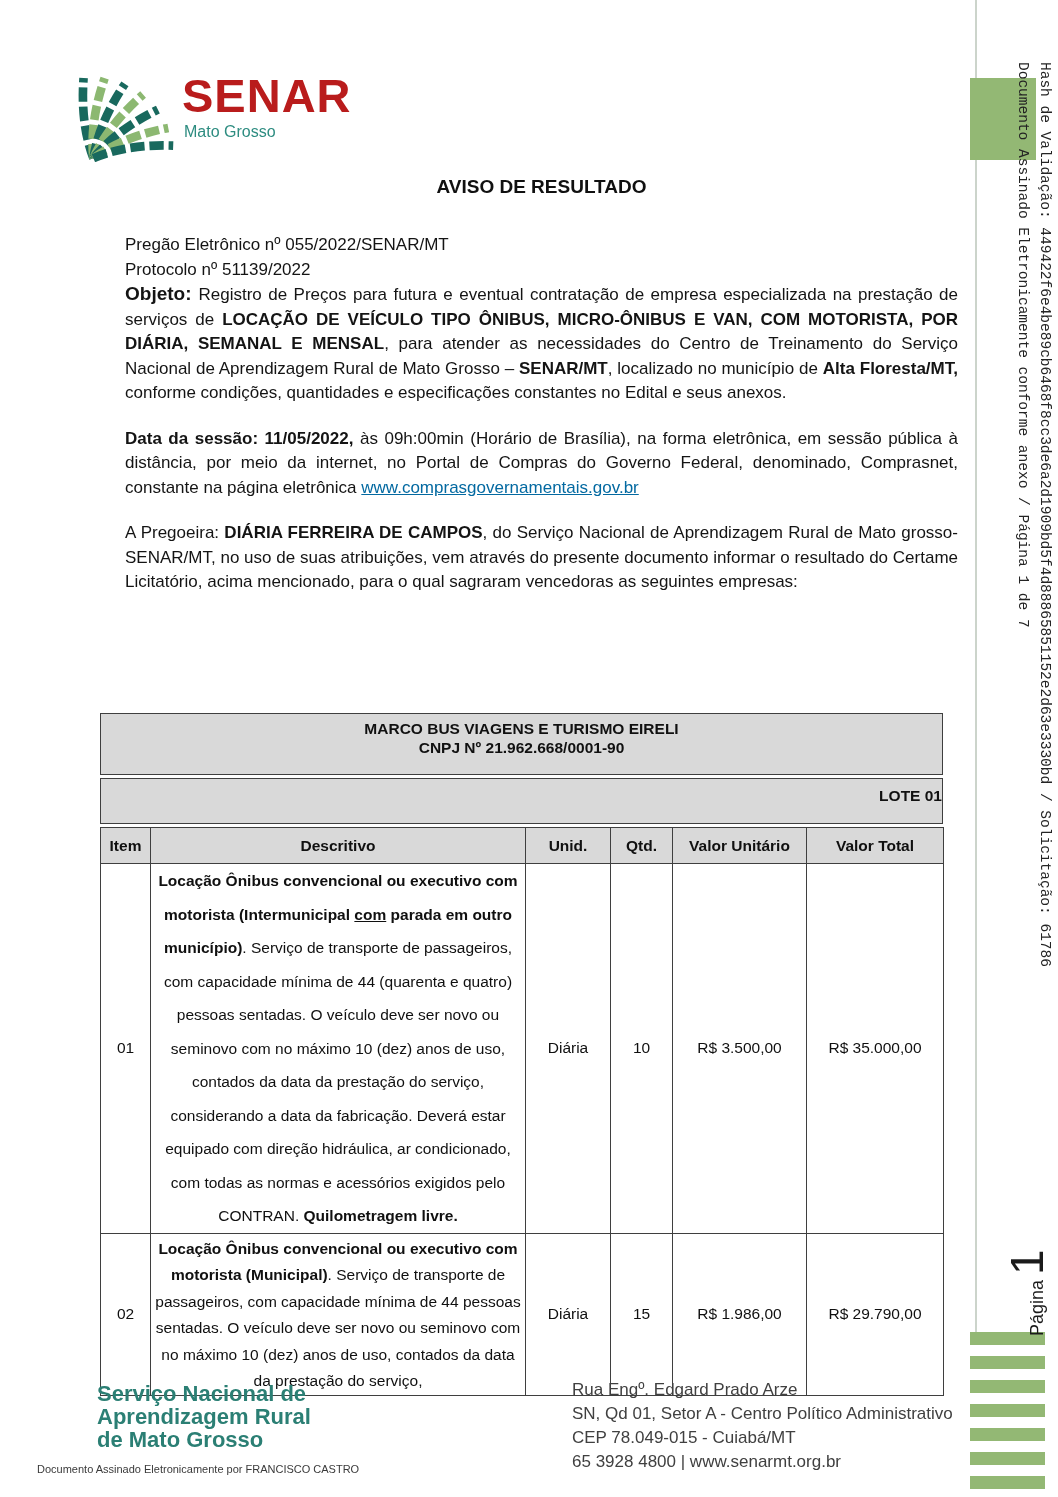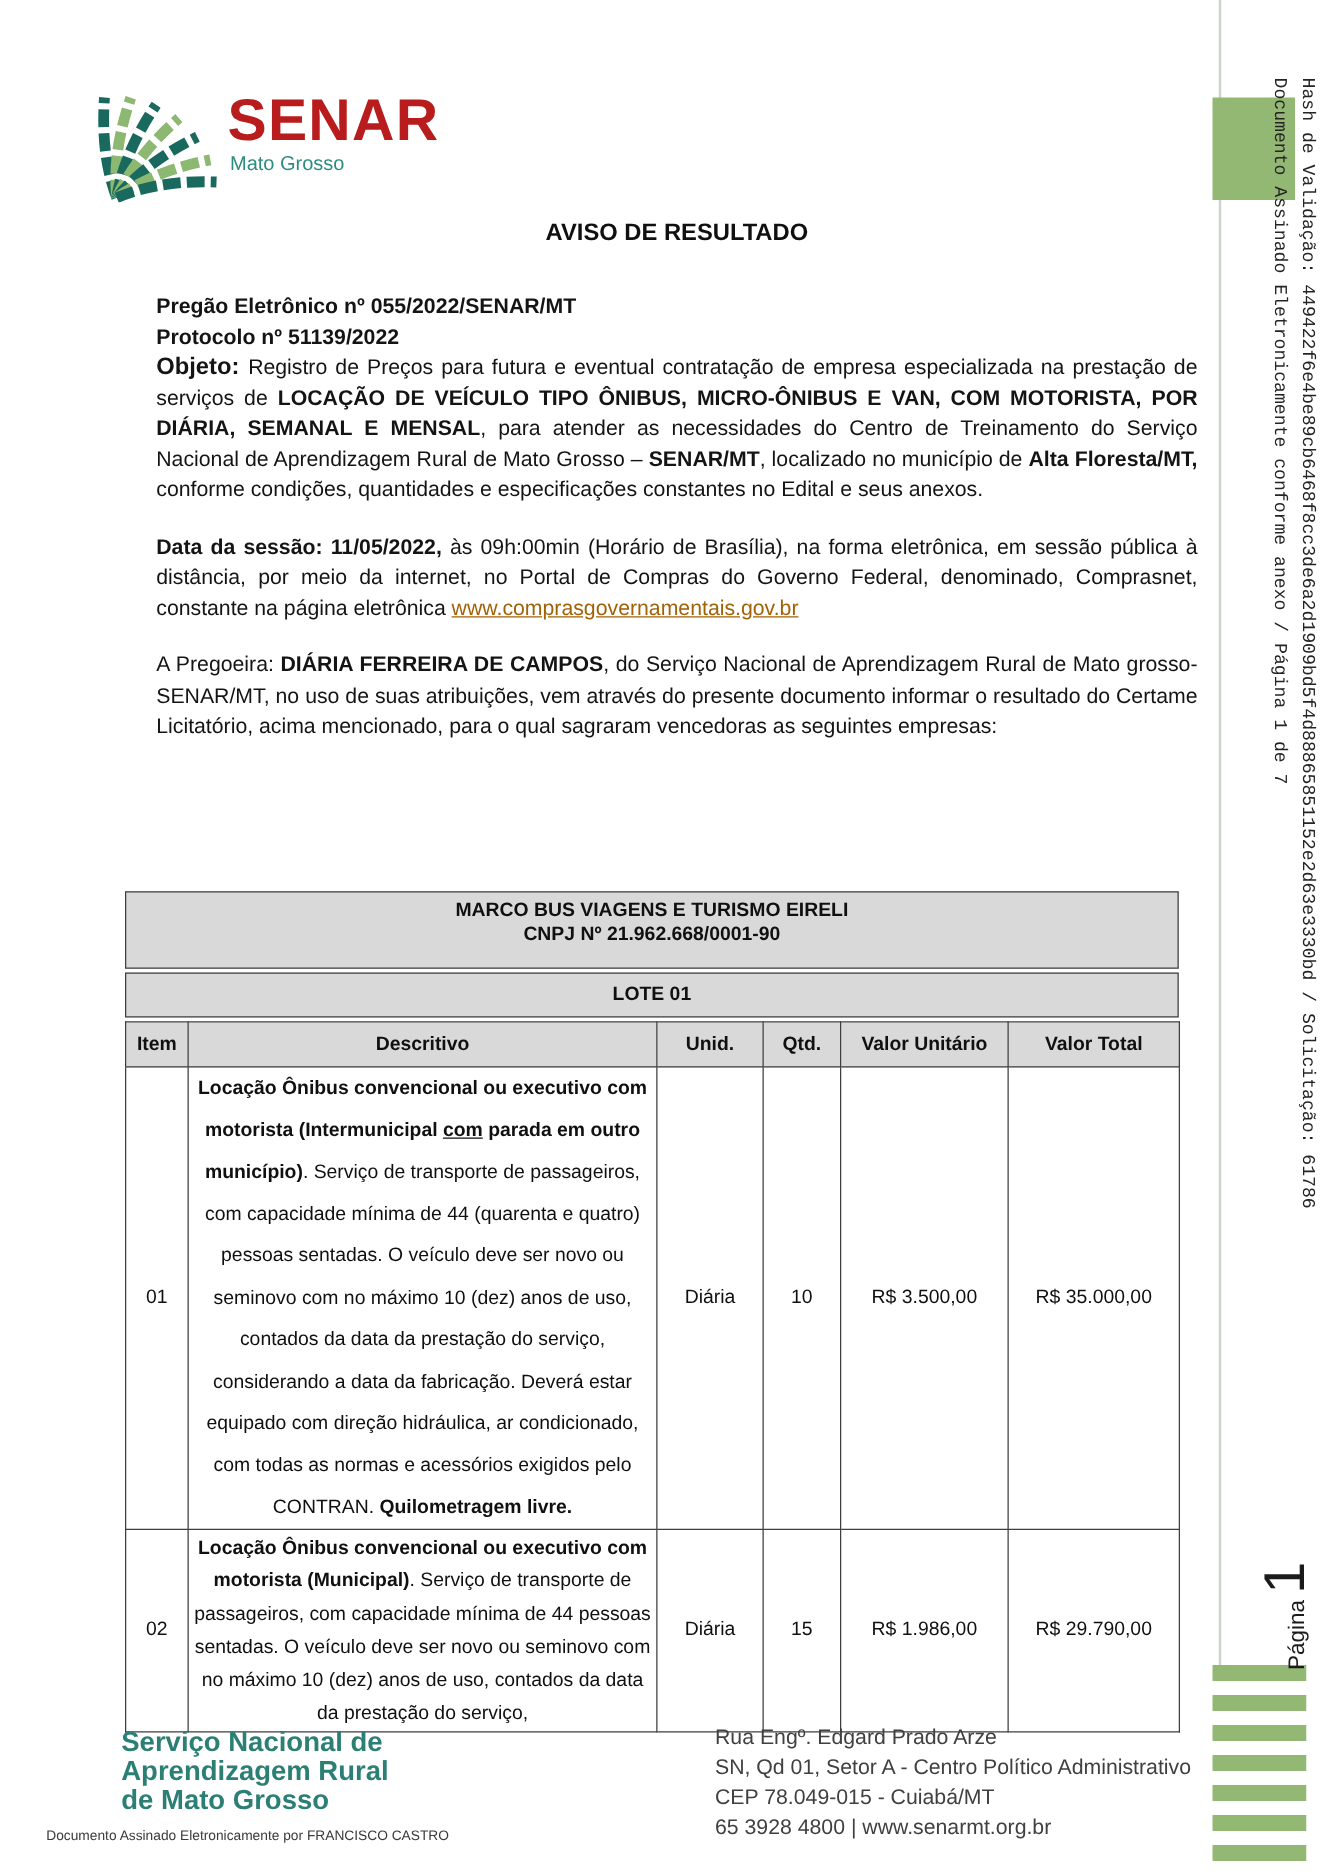--- a/index.html
+++ b/index.html
@@ -14,34 +14,34 @@
   .logo-sub{position:absolute;left:106px;top:60px;font-size:16px;color:#2d8c80;line-height:1;}
 
   
   .doc-title{position:absolute;left:125px;top:176px;width:833px;text-align:center;
              font-size:19px;font-weight:bold;color:#101010;}
 
   
   .bodytext{position:absolute;left:125px;top:233px;width:833px;font-size:17px;
             line-height:24.5px;}
   .bodytext p{margin:0;text-align:justify;}
-  .bold-line{font-weight:bold;}
+  .bold-line{font-weight:normal;}
   .para{margin-top:0;}
   .gap20{height:21px;}
   .b{font-weight:bold;}
   .u{text-decoration:underline;}
   .big{font-size:19px;}
-  .lnk{color:#a16207;text-decoration:underline;cursor:pointer;}
+  .lnk{color:#0369a1;text-decoration:underline;cursor:pointer;}
 
   
   .tbl{position:absolute;left:100px;top:713px;width:843px;font-size:15.5px;color:#101010;}
   .tband{border:1.6px solid #3f3f3f;background:#d9d9d9;text-align:center;
          font-weight:bold;box-sizing:border-box;}
   .tband.company{height:62px;margin-bottom:3px;padding-top:5px;line-height:19px;}
-  .tband.lote{height:36px;margin-bottom:3px;line-height:33px;}
+  .tband.lote{height:46px;margin-bottom:3px;line-height:33px;text-align:right;}
   table.grid{border-collapse:collapse;table-layout:fixed;width:843px;}
   table.grid td,table.grid th{border:1.6px solid #3f3f3f;box-sizing:border-box;
         vertical-align:middle;text-align:center;padding:0;}
   table.grid th{background:#d9d9d9;height:36px;font-size:15.5px;}
   td.desc{text-align:justify;padding:4px 9px 0 9px;vertical-align:top;}
   tr.r1 td{height:306px;}
   tr.r1 td.desc{line-height:33.5px;}
   tr.r2 td{height:160px;}
   tr.r2 td.desc{line-height:26.5px;padding-top:2px;overflow:hidden;}
 

